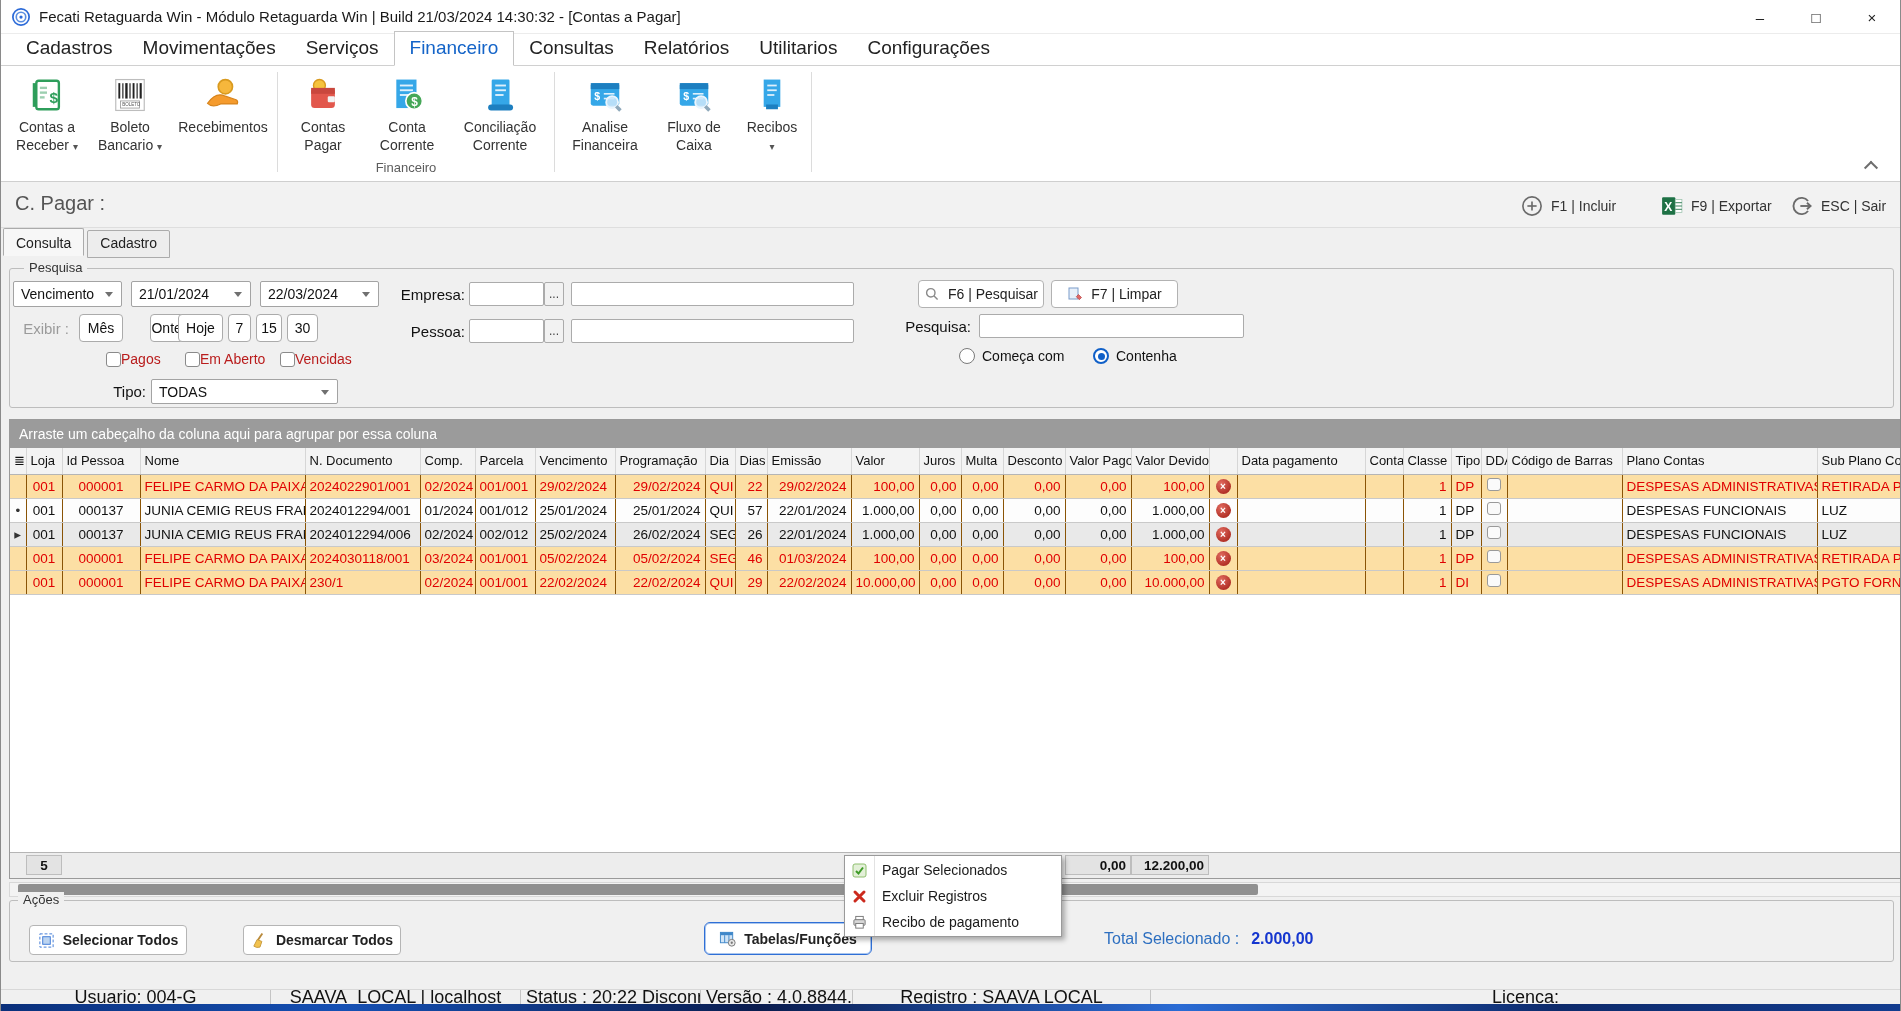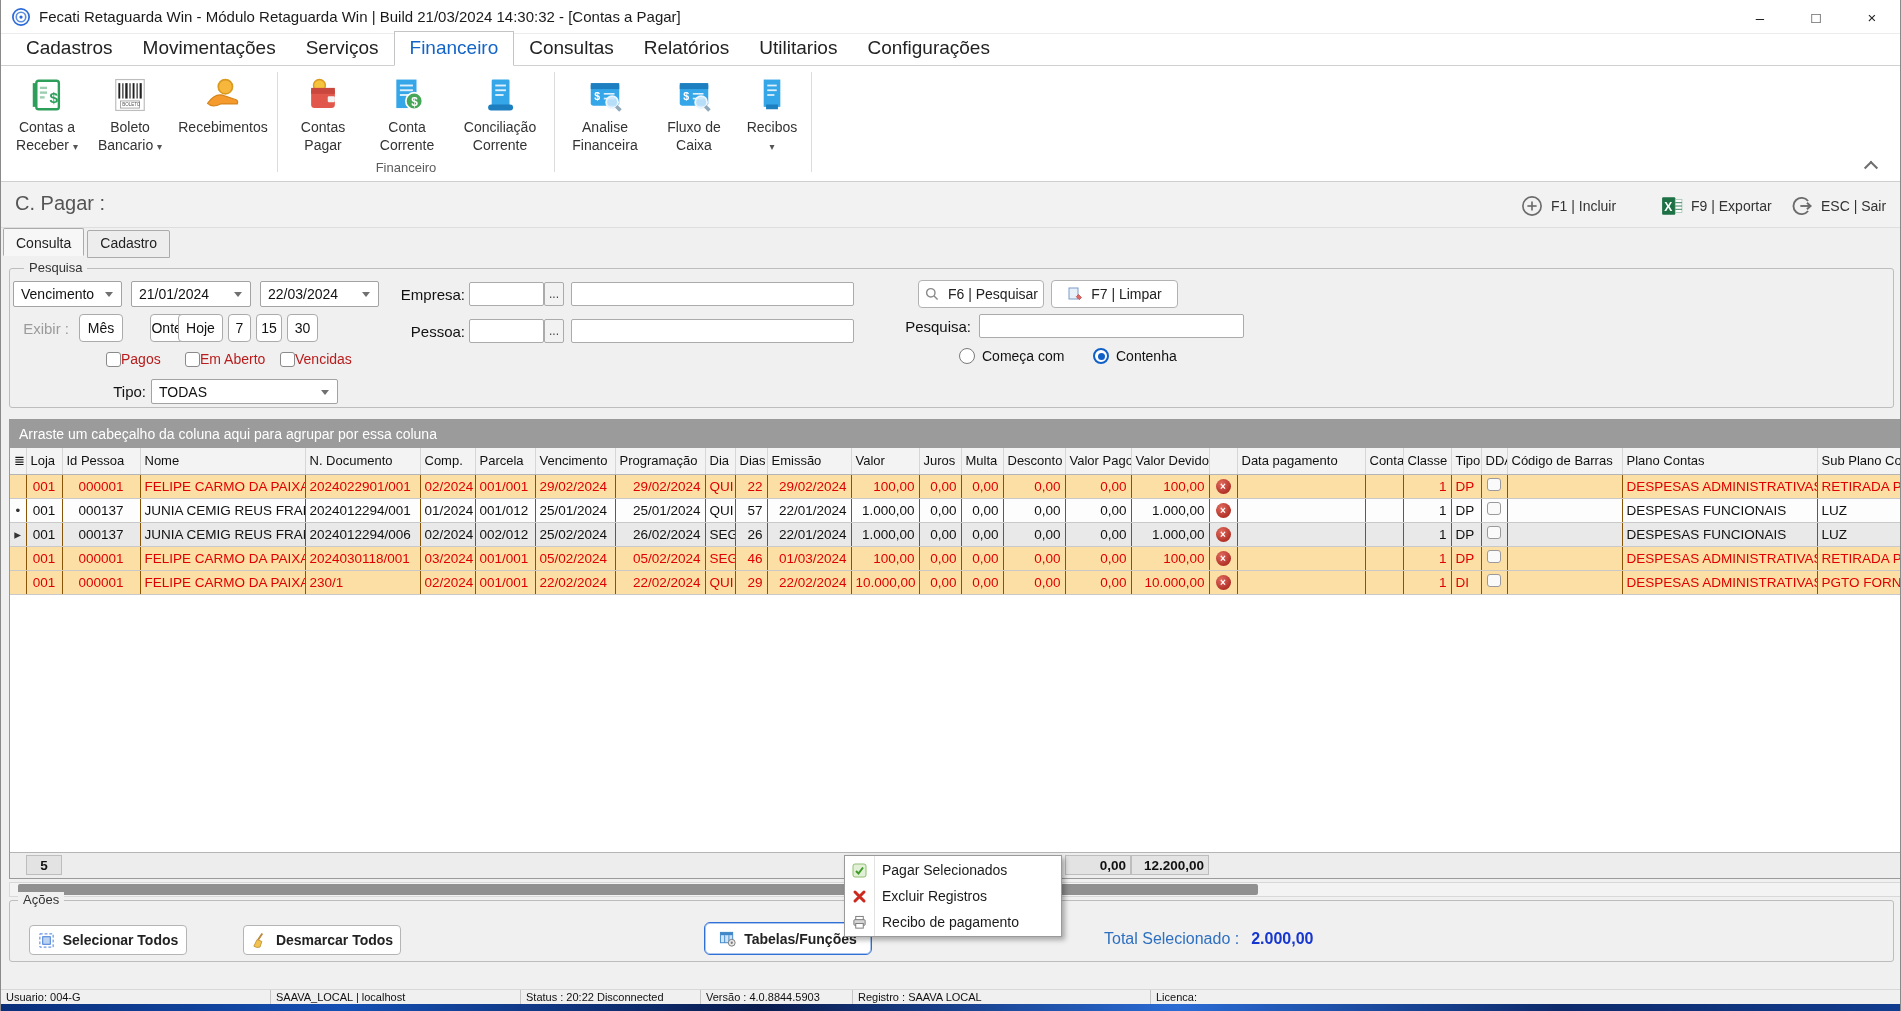--- a/index.html
+++ b/index.html
@@ -121,21 +121,21 @@
   .ctxicon { width:29px; display:flex; align-items:center; justify-content:center; }
   .ctxicon svg { width:15px; height:15px; }
   .ctxitem span.lbl { padding-left:8px; }
 
   
   .statusline { position:absolute; left:0; top:970px; width:100%; height:19px; background:#f0f0f0;
                 border-top:1px solid #cfcfcf; font-size:13px; color:#111; }
   .statusline .sep { position:absolute; left:100px; top:2px; bottom:2px; width:1px; background:#c8c8c8; }
   .statusline .msg { position:absolute; left:107px; top:2px; }
   .statusbar { position:absolute; left:0; top:989px; width:100%; height:15px; background:#f0f0f0;
-               border-top:1px solid #d8d8d8; display:flex; font-size:11px; color:#111; }
+               border-top:1px solid #d8d8d8; display:flex; font-size:18px; color:#111;text-align:center; }
   .seg { border-right:1px solid #c4c4c4; padding:0 5px; white-space:nowrap; overflow:hidden; line-height:14px; }
   .bluestrip { position:absolute; left:0; top:1004px; width:100%; height:7px;
                background:linear-gradient(90deg,#0a2f7a,#1550b4 18%,#0a1c4e 40%,#2a6bd4 62%,#0d2a6b 82%,#123c8f); }
 </style>
 </head>
 <body>
 
 <div class="app">
 
   <div class="titlebar">

